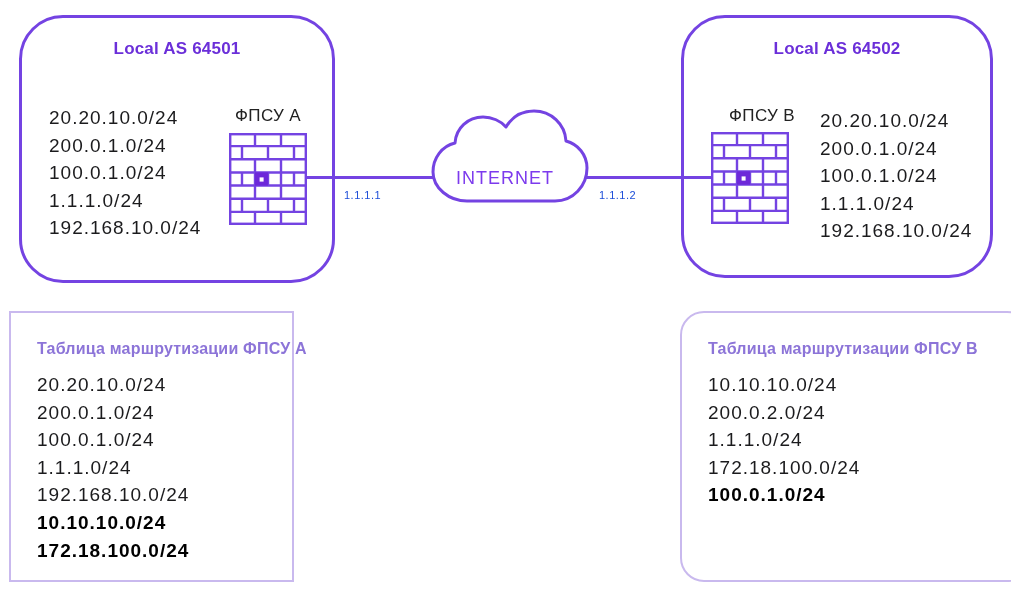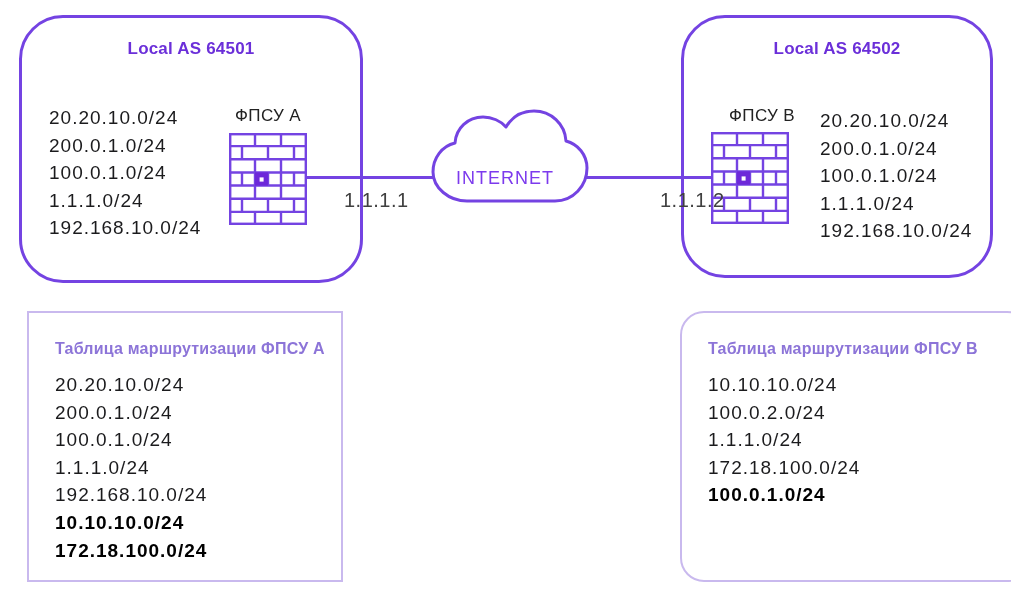--- a/index.html
+++ b/index.html
@@ -19,21 +19,21 @@
     background:#fff;
     overflow:hidden;
   }
   
   .as-box{
     position:absolute;
     border:3px solid var(--primary);
     border-radius:44px;
     background:#fff;
   }
-  .as-box.left{left:19px;top:15px;width:344px;height:268px;}
+  .as-box.left{left:19px;top:15px;width:316px;height:268px;}
   .as-box.right{left:681px;top:15px;width:312px;height:263px;}
   .as-title{
     position:absolute;left:0;right:0;top:21px;
     text-align:center;
     font-size:17px;font-weight:700;
     color:var(--heading);
     letter-spacing:.2px;
   }
   .net-list{
     position:absolute;
@@ -54,25 +54,25 @@
   .fw-icon{position:absolute;z-index:3;}
   
   .link-line{
     position:absolute;top:175.5px;height:3px;
     background:var(--primary);z-index:1;
   }
   .link-line.a{left:306px;width:200px;}
   .link-line.b{left:518px;width:193px;}
   .ip-label{
     position:absolute;top:189px;
-    font-size:20px;color:#404040;
+    font-size:11px;color:#1d4ed8;
     letter-spacing:.5px;z-index:4;white-space:nowrap;
   }
   .ip-label.a{left:344px;}
-  .ip-label.b{left:660px;}
+  .ip-label.b{left:599px;}
   
   .cloud-wrap{position:absolute;left:421px;top:109px;width:168px;height:104px;z-index:2;}
   .cloud-wrap svg{display:block;}
   .cloud-label{
     position:absolute;left:0;right:0;top:59px;
     text-align:center;
     font-size:18px;font-weight:500;
     letter-spacing:1px;
     color:var(--cloud-text);
   }
@@ -81,21 +81,21 @@
     text-align:center;
     font-size:17.5px;font-weight:700;
     color:var(--heading);z-index:2;
   }
   
   .rt-box{
     position:absolute;top:311px;height:271px;
     border:2px solid var(--table-border);
     background:#fff;
   }
-  .rt-box.a{left:27px;width:316px;}
+  .rt-box.a{left:9px;width:285px;}
   .rt-box.b{left:680px;width:351px;border-radius:24px;}
   .rt-title{
     position:absolute;left:26px;top:27px;
     font-size:16px;font-weight:700;
     color:var(--table-title);
     letter-spacing:.2px;white-space:nowrap;
   }
   .rt-list{
     position:absolute;left:26px;top:58px;
     font-size:19px;letter-spacing:1px;
@@ -192,20 +192,20 @@
       <div class="rt-item">192.168.10.0/24</div>
       <div class="rt-item bold">10.10.10.0/24</div>
       <div class="rt-item bold">172.18.100.0/24</div>
     </div>
   </section>
 
   <section class="rt-box b">
     <div class="rt-title">Таблица маршрутизации ФПСУ B</div>
     <div class="rt-list">
       <div class="rt-item">10.10.10.0/24</div>
-      <div class="rt-item">100.0.2.0/24</div>
+      <div class="rt-item">200.0.2.0/24</div>
       <div class="rt-item">1.1.1.0/24</div>
       <div class="rt-item">172.18.100.0/24</div>
       <div class="rt-item bold">100.0.1.0/24</div>
     </div>
   </section>
 
 </div>
 
 </body></html>

